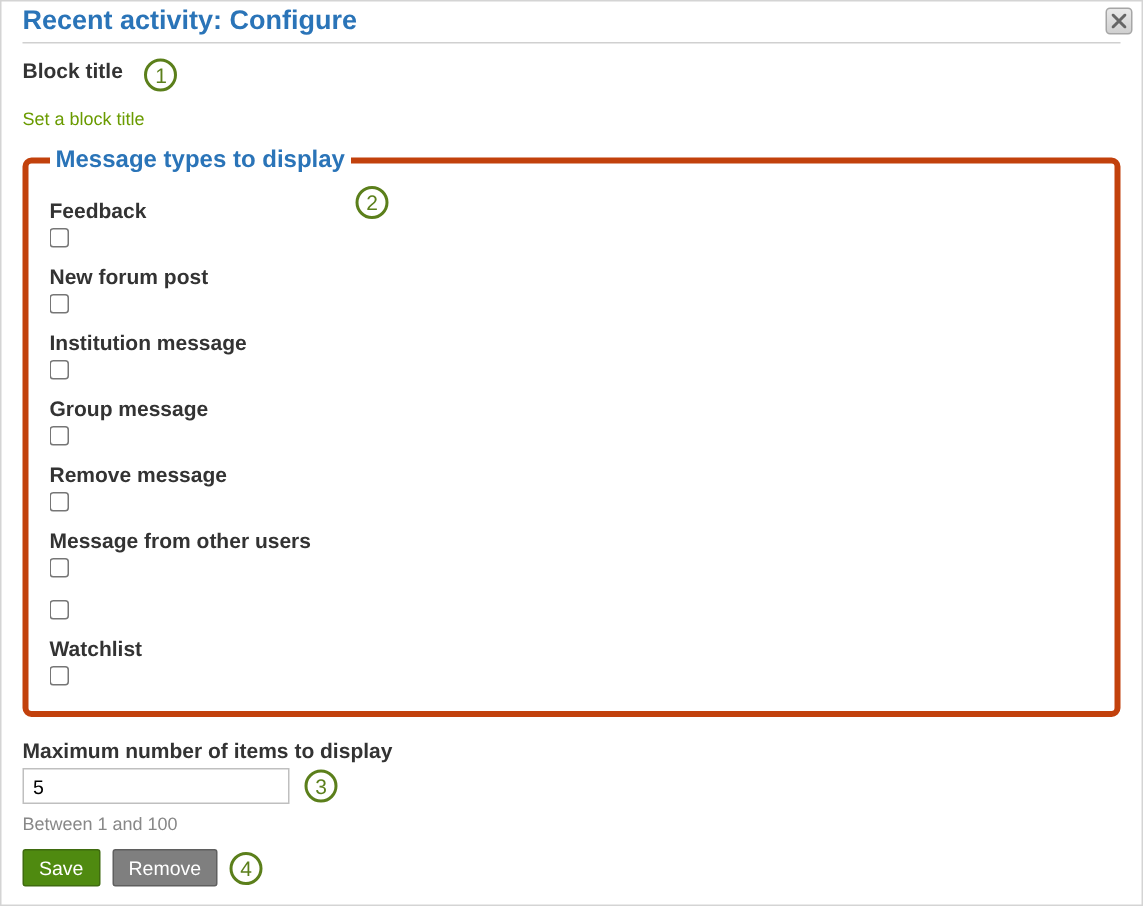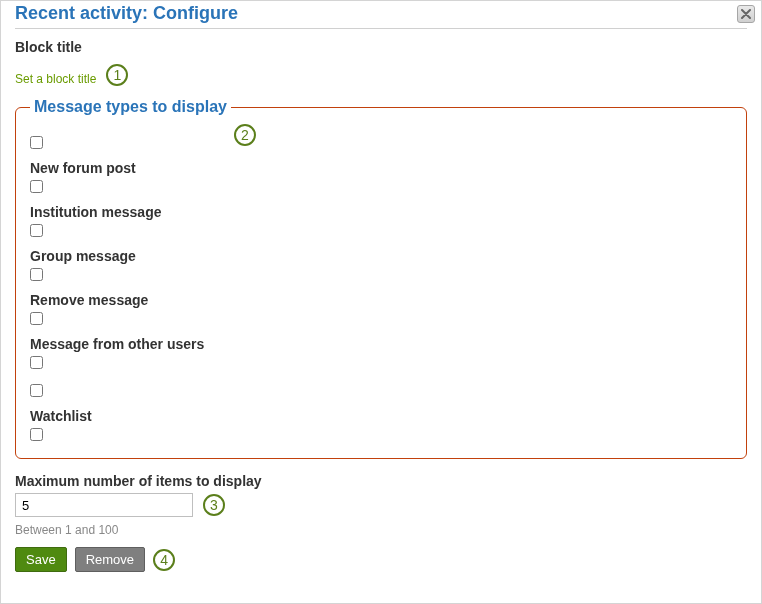--- a/index.html
+++ b/index.html
@@ -57,38 +57,37 @@
     display: inline-block;
     margin-top: 17px;
   }
   .help-text {
     color: #888;
     font-size: 12px;
     margin-top: 6px;
   }
   .block-title-row {
     display: flex;
-    align-items: flex-end;
-    gap: 10px;
+    align-items: flex-start;
   }
   .circ-num {
     display: inline-flex;
     align-items: center;
     justify-content: center;
     width: 22px;
     height: 22px;
     border: 2px solid #5b7f1b;
     border-radius: 50%;
     color: #5b7f1b;
     font-size: 14px;
     font-weight: normal;
     flex: 0 0 auto;
   }
   fieldset.message-types {
-    border: 1px solid #c2410c;
+    border: 4px solid #c2410c;
     border-radius: 6px;
     margin: 12px 0 14px 0;
     padding: 8px 14px 14px 14px;
     position: relative;
   }
   fieldset.message-types legend {
     color: #2a74b8;
     font-weight: bold;
     font-size: 16px;
     padding: 0 4px;
@@ -165,20 +164,21 @@
       <span class="link-action">Set a block title</span>
     </div>
     <span class="circ-num">1</span>
   </div>
 
   <fieldset class="message-types">
     <legend>Message types to display</legend>
     <span class="circ-num legend-badge">2</span>
 
     <div class="check-item">
+      <span class="lbl">Feedback</span>
       <input type="checkbox" style="">
     </div>
     <div class="check-item">
       <span class="lbl">New forum post</span>
       <input type="checkbox" style="">
     </div>
     <div class="check-item">
       <span class="lbl">Institution message</span>
       <input type="checkbox" style="">
     </div>

